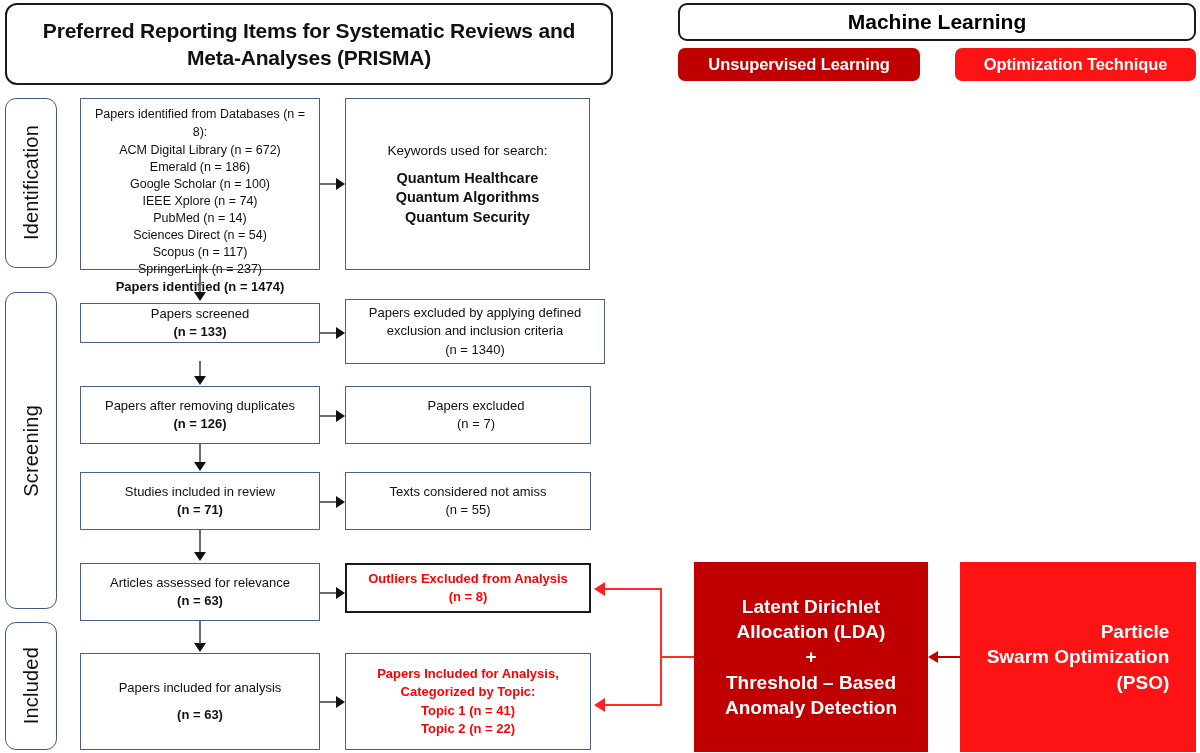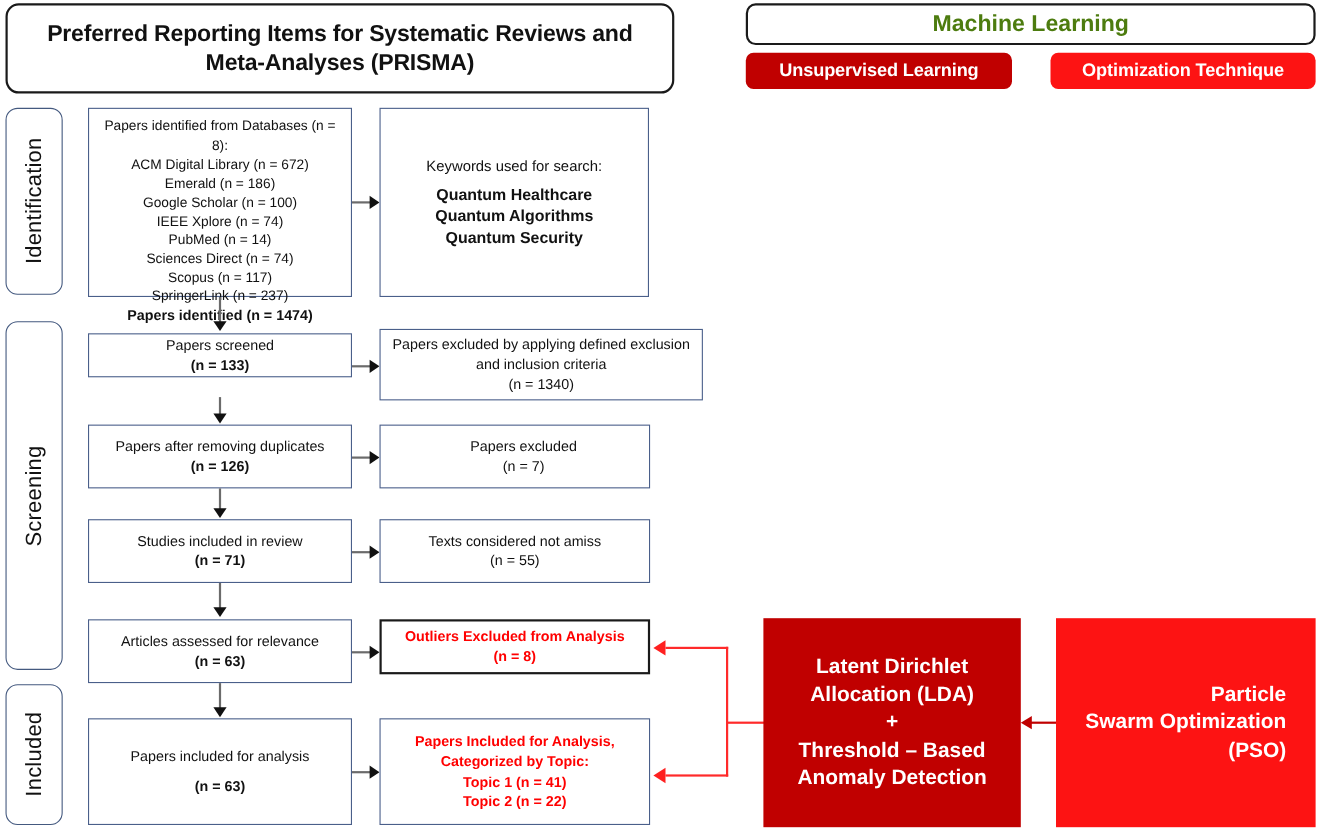--- a/index.html
+++ b/index.html
@@ -108,21 +108,21 @@
     border-right: 10px solid #c00000;
   }
 
   
   .ml-title {
     left: 678px; top: 3px; width: 518px; height: 38px;
     border: 2.2px solid #1a1a1a;
     border-radius: 9px;
     background: #fff;
     display: flex; align-items: center; justify-content: center;
-    font-weight: bold; font-size: 21px; color: #4d7c0f;
+    font-weight: bold; font-size: 21px; color: #000000;
   }
   .ml-pill {
     height: 33px;
     border-radius: 7px;
     display: flex; align-items: center; justify-content: center;
     color: #fff; font-weight: bold; font-size: 16.5px;
     letter-spacing: -0.1px;
   }
   .pill-unsup { left: 678px; top: 48px; width: 242px; background: #c00000; }
   .pill-opt   { left: 955px; top: 48px; width: 241px; background: #fd1313; }
@@ -158,21 +158,21 @@
 
   <div class="node box" style="left:80px; top:98px; width:240px; height:172px; justify-content:flex-start; padding-top:7px;">
     <div class="db-head">Papers identified from Databases (n = 8):</div>
     <div class="spacer"></div>
     <div class="db-list">
       <div>ACM Digital Library (n = 672)</div>
       <div>Emerald (n = 186)</div>
       <div>Google Scholar (n = 100)</div>
       <div>IEEE Xplore (n = 74)</div>
       <div>PubMed (n = 14)</div>
-      <div>Sciences Direct (n = 74)</div>
+      <div>Sciences Direct (n = 54)</div>
       <div>Scopus (n = 117)</div>
       <div>SpringerLink (n = 237)</div>
     </div>
     <div class="spacer"></div>
     <div class="bold" style="font-size:13px;">Papers identified (n = 1474)</div>
   </div>
 
   <div class="hline" style="left:320px; top:183px; width:17px;"></div>
   <div class="arrow-right" style="left:336px; top:178px;"></div>
 
@@ -186,21 +186,21 @@
 
   <div class="vline" style="left:199px; top:270px; height:25px;"></div>
   <div class="arrow-down" style="left:194px; top:292px;"></div>
 
   <div class="node box" style="left:80px; top:303px; width:240px; height:40px;">
     <div>Papers screened</div>
     <div class="bold">(n = 133)</div>
   </div>
   <div class="hline" style="left:320px; top:332px; width:17px;"></div>
   <div class="arrow-right" style="left:336px; top:327px;"></div>
-  <div class="node box" style="left:345px; top:299px; width:294px; height:65px;">
+  <div class="node box" style="left:345px; top:299px; width:260px; height:65px;">
     <div>Papers excluded by applying defined exclusion and inclusion criteria</div>
     <div>(n = 1340)</div>
   </div>
 
   <div class="vline" style="left:199px; top:361px; height:18px;"></div>
   <div class="arrow-down" style="left:194px; top:376px;"></div>
 
   <div class="node box" style="left:80px; top:386px; width:240px; height:58px;">
     <div>Papers after removing duplicates</div>
     <div class="bold">(n = 126)</div>

